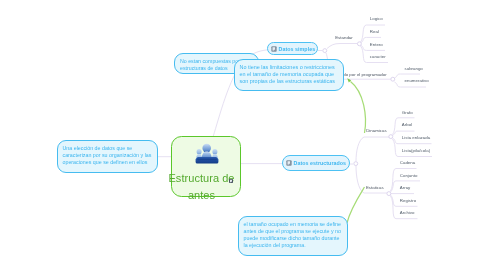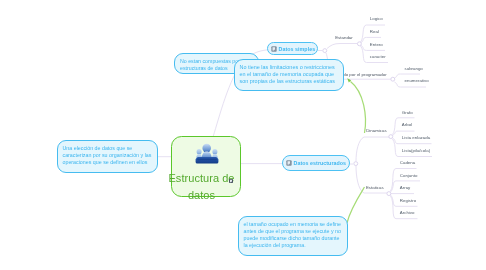--- a/index.html
+++ b/index.html
@@ -168,21 +168,21 @@
 
       <ellipse cx="11.1" cy="4.2" rx="4.3" ry="4.3" fill="url(#gHead)"></ellipse>
       <path d="M6.0 15.1 C6.0 10.0 8.4 7.6 11.1 7.6 C13.8 7.6 16.2 10.0 16.2 15.1 Z" fill="url(#gHead)"></path>
 
       <rect x="0" y="14.0" width="22.8" height="5.6" rx="1.6" fill="url(#gBase)"></rect>
       <rect x="1.4" y="13.0" width="20" height="3.4" rx="1.2" fill="url(#gBase)"></rect>
     </g>
   </svg>
   <div id="root-title">
     <div>Estructura de</div>
-    <div>datos</div>
+    <div>antes</div>
   </div>
   <svg class="layer" viewBox="0 0 486 270">
     <g transform="translate(229,179)">
       <rect x="0" y="0" width="4" height="4" rx="0.7" fill="#4a5560"></rect>
       <path d="M1 0.8 h2 v1.5 l-0.9 0.9 h-1.1 z" fill="#e4e9ee"></path>
     </g>
   </svg>
 
 </div>
 

